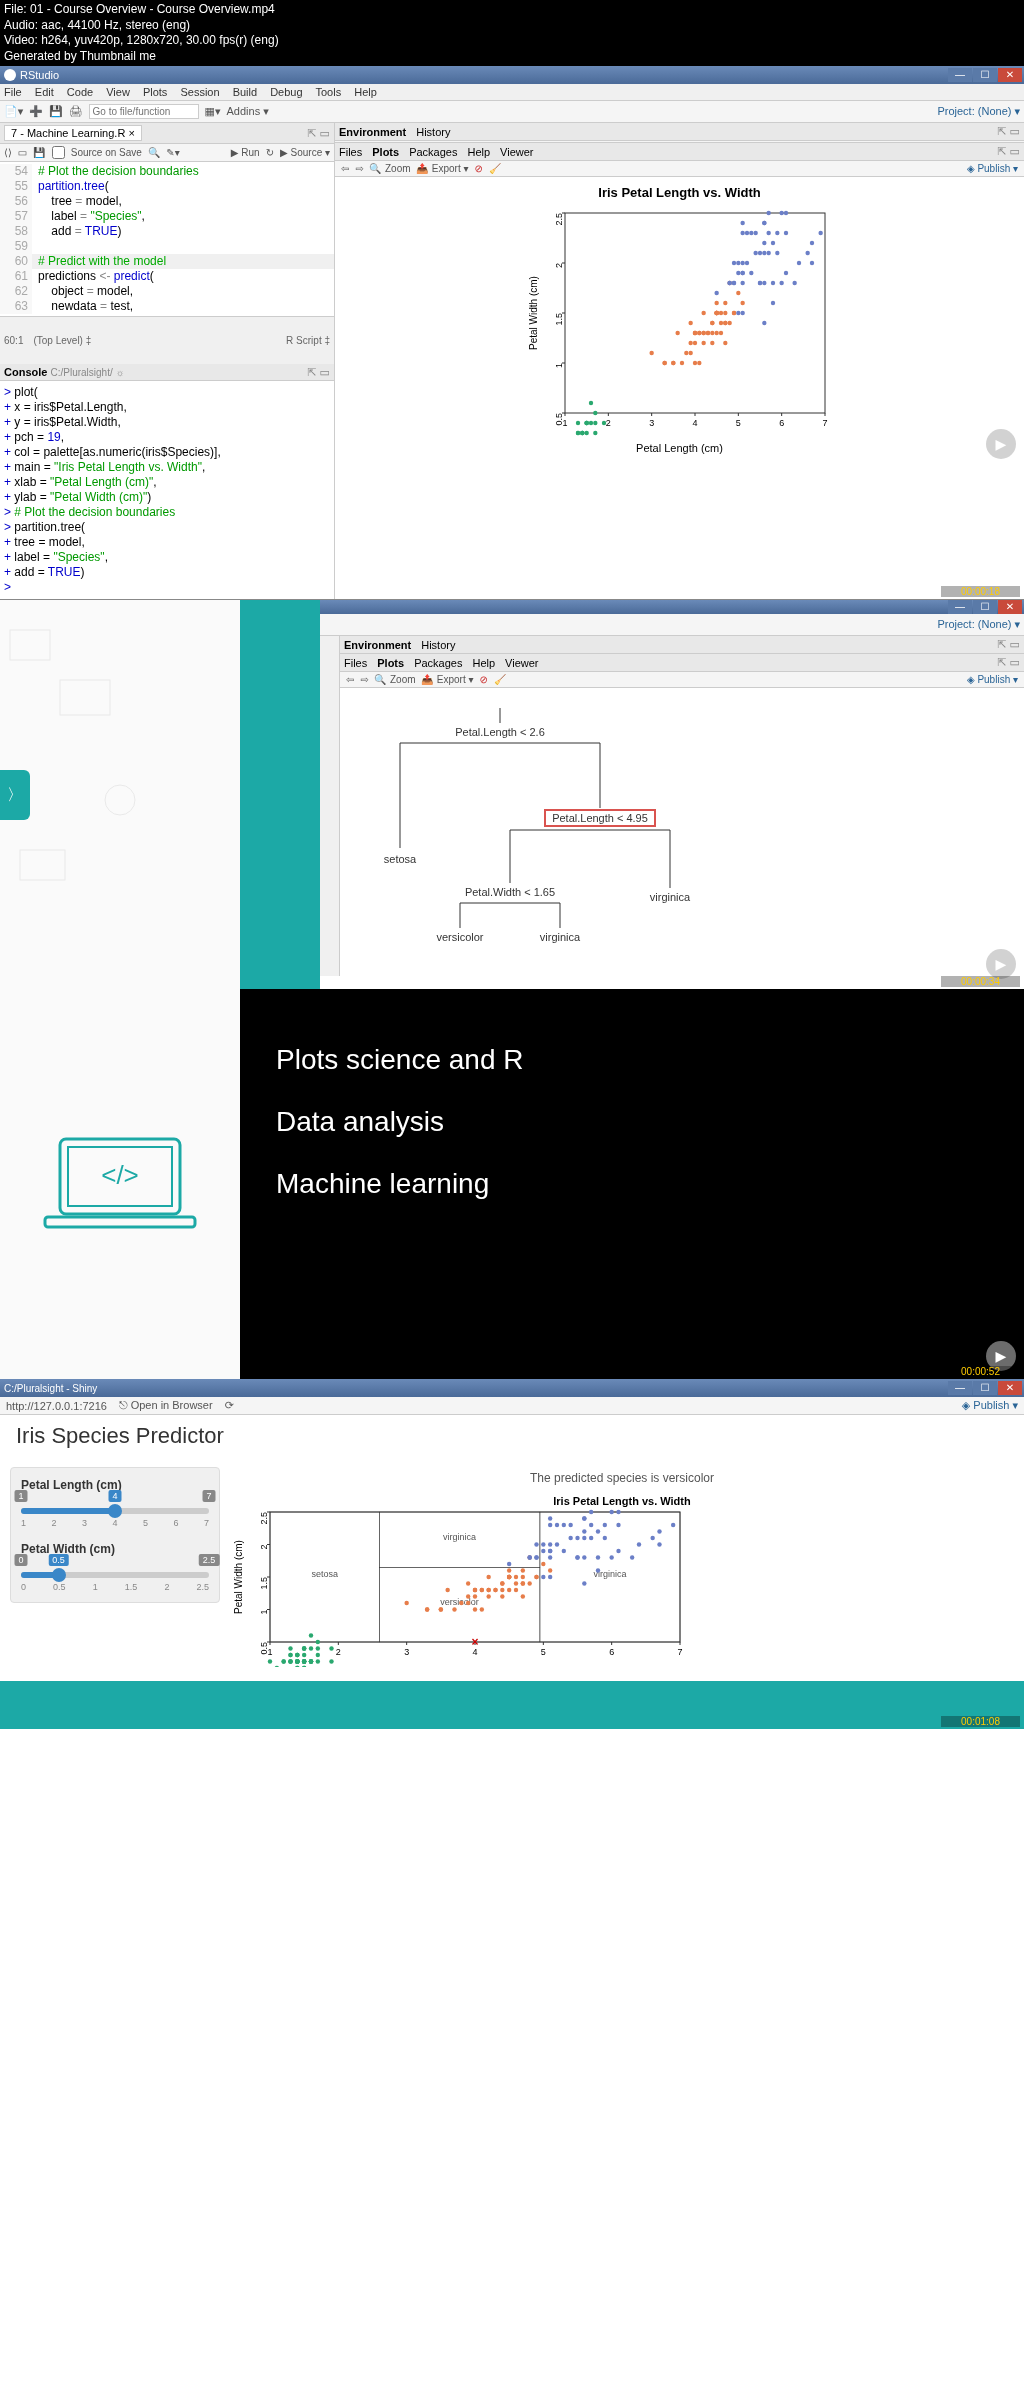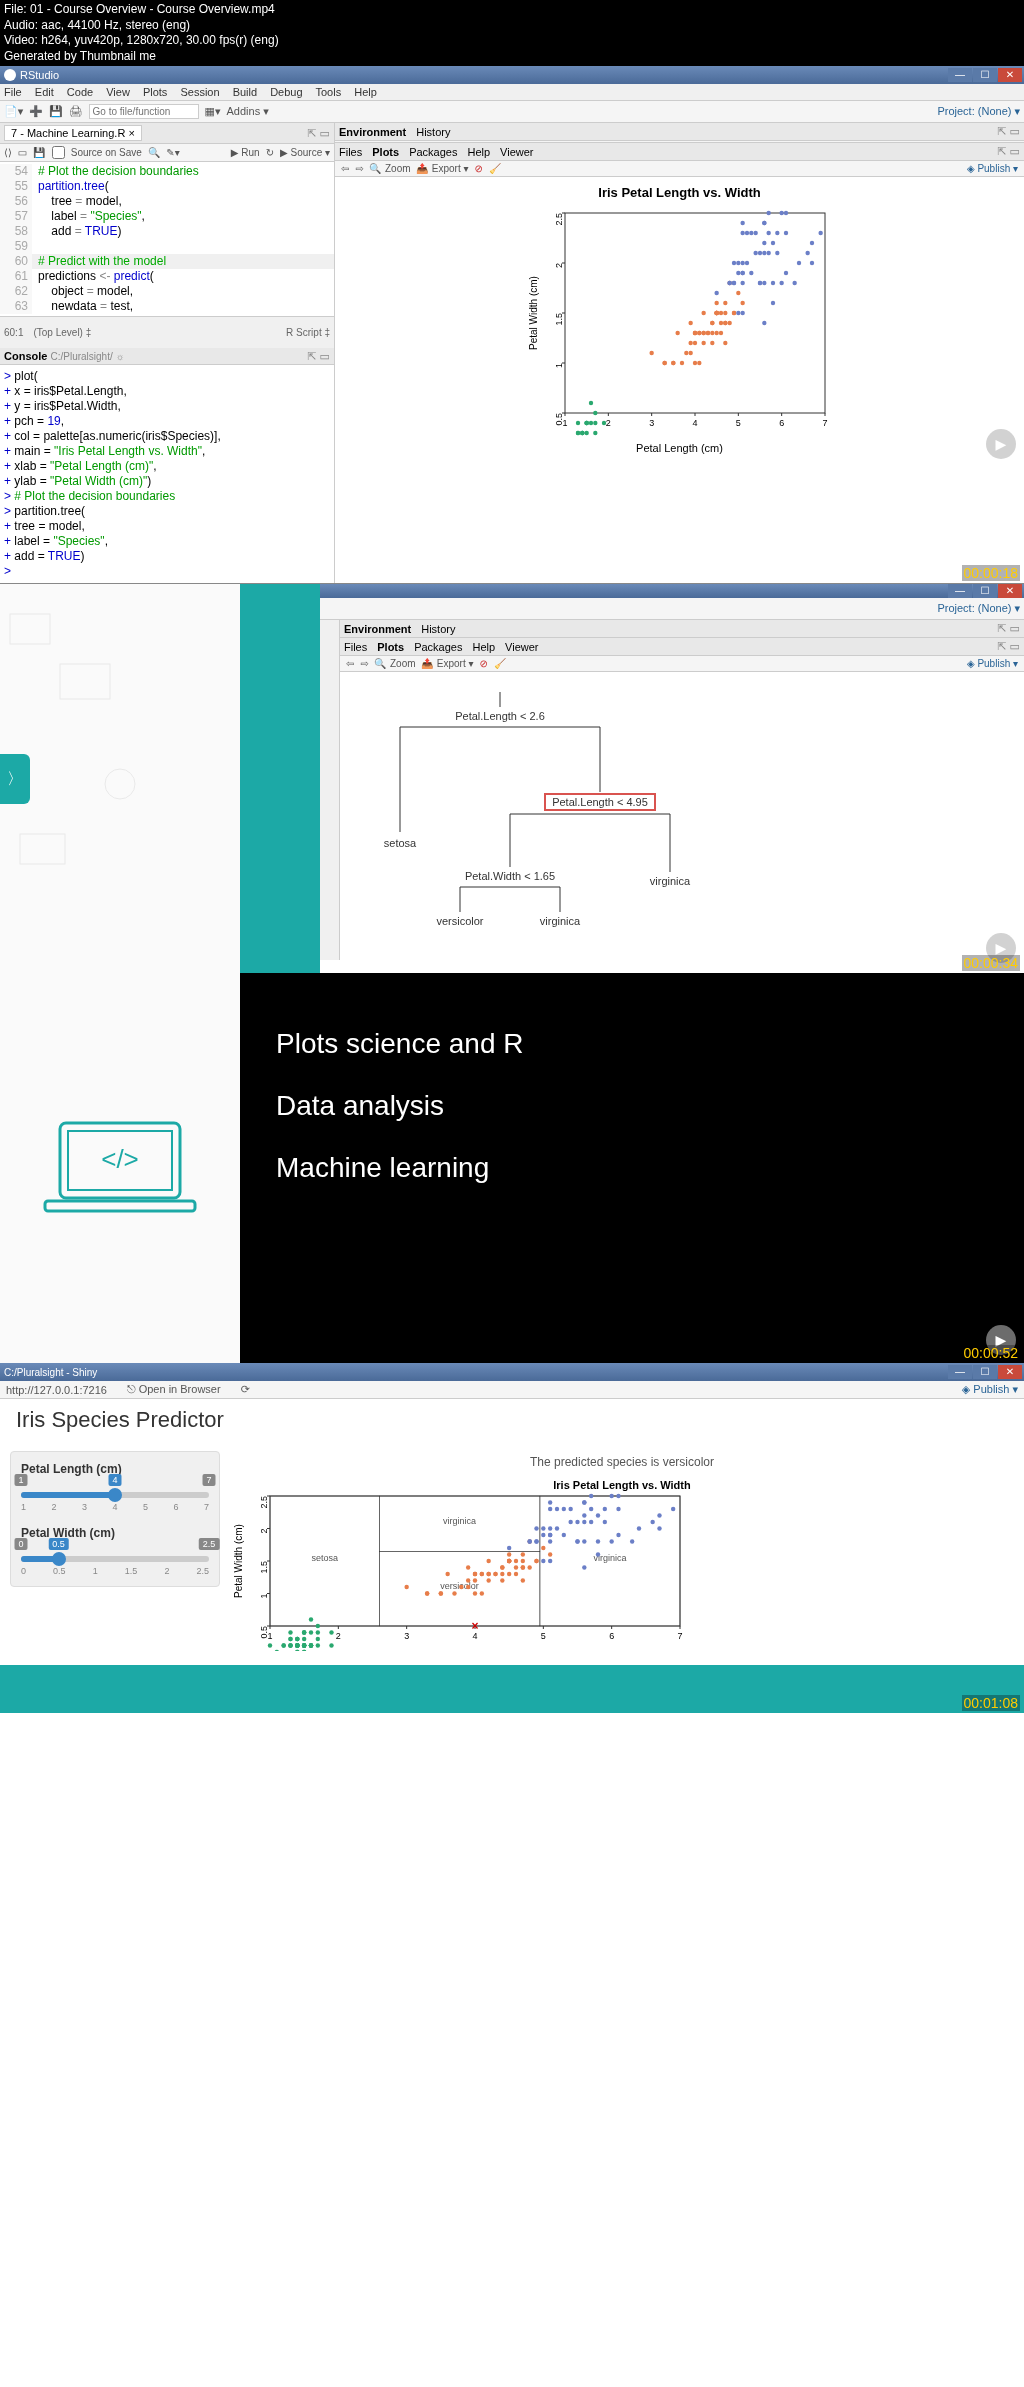--- a/index.html
+++ b/index.html
@@ -19,43 +19,43 @@
 .pane-tabs { background:#e8e8e8; font-size:11px; padding:2px 4px; border-bottom:1px solid #ccc; display:flex; align-items:center; }
 .pane-tabs .tab { background:#fff; border:1px solid #ccc; padding:1px 6px; margin-right:4px; }
 .pane-tabs .icons { margin-left:auto; color:#888; }
 .pane-toolbar { background:#f5f5f5; font-size:10px; padding:2px 4px; border-bottom:1px solid #ccc; display:flex; align-items:center; gap:6px; color:#555; }
 .pane-toolbar .right { margin-left:auto; display:flex; gap:6px; }
 .code { font-family:'Courier New',monospace; font-size:12px; padding:2px 0; line-height:1.25; background:#fff; }
 .code .ln { display:inline-block; width:32px; text-align:right; color:#aaa; background:#f8f8f8; padding-right:4px; margin-right:6px; }
 .code .cmt { color:#009900; }
 .code .str { color:#009900; }
 .code .op { color:#888; }
-.statusbar { background:#f0f0f0; border-top:1px solid #ccc; font-size:10px; padding:10px 4px; display:flex; color:#666; }
+.statusbar { background:#f0f0f0; border-top:1px solid #ccc; font-size:10px; padding:18px 4px; display:flex; color:#666; }
 .statusbar .right { margin-left:auto; }
 .console-tab { background:#e8e8e8; font-size:11px; padding:2px 4px; border-bottom:1px solid #ccc; }
 .console { font-family:'Courier New',monospace; font-size:12px; padding:4px; line-height:1.25; background:#fff; }
 .console .pr { color:#0000cc; }
 .console .str { color:#009900; }
 .console .cmt { color:#009900; }
 .plottb { background:#f5f5f5; border-bottom:1px solid #ccc; font-size:10px; padding:2px 6px; display:flex; align-items:center; gap:6px; color:#555; }
 .plottb .right { margin-left:auto; display:flex; gap:6px; align-items:center; }
 .plot-area { background:#fff; position:relative; }
 .plot-title { text-align:center; font-size:13px; font-weight:bold; padding:8px 0; }
 .axis-label-x { text-align:center; font-size:11px; padding:4px 0 8px; }
 .chart-svg { display:block; margin:0 auto; }
 .playbtn { position:absolute; right:8px; bottom:8px; width:30px; height:30px; border-radius:50%; background:rgba(180,180,180,0.6); display:flex; align-items:center; justify-content:center; color:#fff; font-size:14px; }
-.timestamp { position:absolute; right:4px; bottom:2px; color:#ffcc00; font-size:14px; background:rgba(0,0,0,0.3); padding:0 2px; }
+.timestamp { position:absolute; right:4px; bottom:2px; color:#ffcc00; font-size:10px; background:rgba(0,0,0,0.3); padding:0 20px; }
 
 .split { display:flex; }
 .left-graphic { width:240px; background:#fff; position:relative; }
 .teal-strip { width:80px; background:#1ca9a6; }
 .slide { flex:1; background:#000; color:#fff; padding:40px 36px; font-size:28px; line-height:2.2; position:relative; }
 .tree-svg text { font-size:11px; fill:#333; }
 .shadow-panel { flex:1; position:relative; }
-.shiny-toolbar { background:#f5f5f5; border-bottom:1px solid #ccc; padding:2px 6px; font-size:11px; display:flex; align-items:center; gap:20px; color:#555; }
+.shiny-toolbar { background:#f5f5f5; border-bottom:1px solid #ccc; padding:2px 6px; font-size:11px; display:flex; align-items:center; gap:12px; color:#555; }
 .shiny-toolbar .right { margin-left:auto; color:#2a6496; }
 .shiny-body { display:flex; padding:10px; gap:10px; }
 .shiny-side { width:210px; }
 .shiny-main { flex:1; }
 .h1 { font-size:22px; font-weight:normal; color:#333; padding:8px 16px; }
 .well { background:#f0f0f0; border:1px solid #ddd; border-radius:4px; padding:10px; font-size:11px; color:#333; }
 .slider-label { font-weight:bold; font-size:12px; margin-bottom:4px; }
 .slider-track { height:6px; background:#ccc; border-radius:3px; position:relative; margin:16px 0 4px; }
 .slider-fill { height:6px; background:#3a87c8; border-radius:3px; position:absolute; left:0; }
 .slider-handle { width:14px; height:14px; background:#3a87c8; border-radius:50%; position:absolute; top:-4px; transform:translateX(-50%); }

